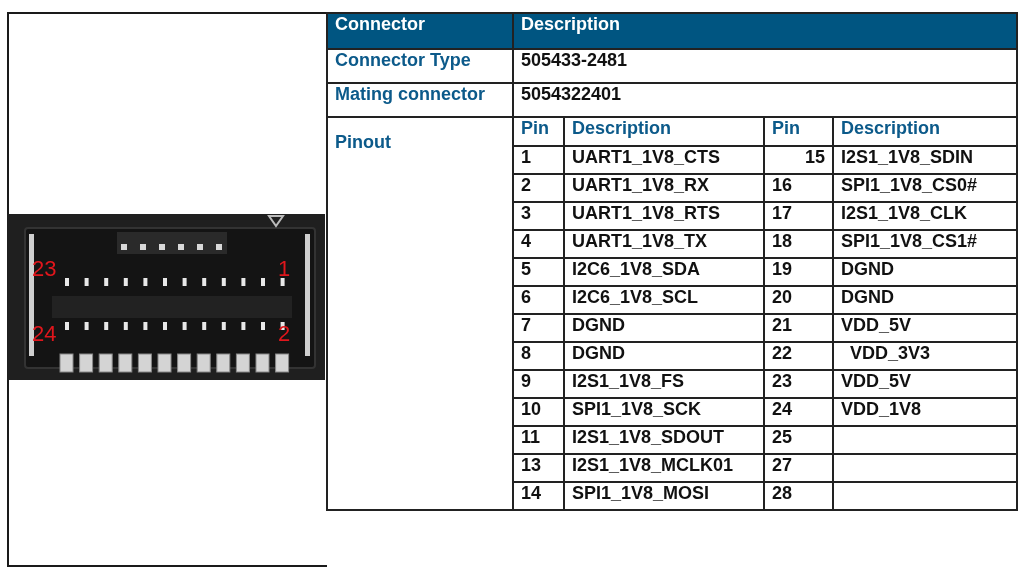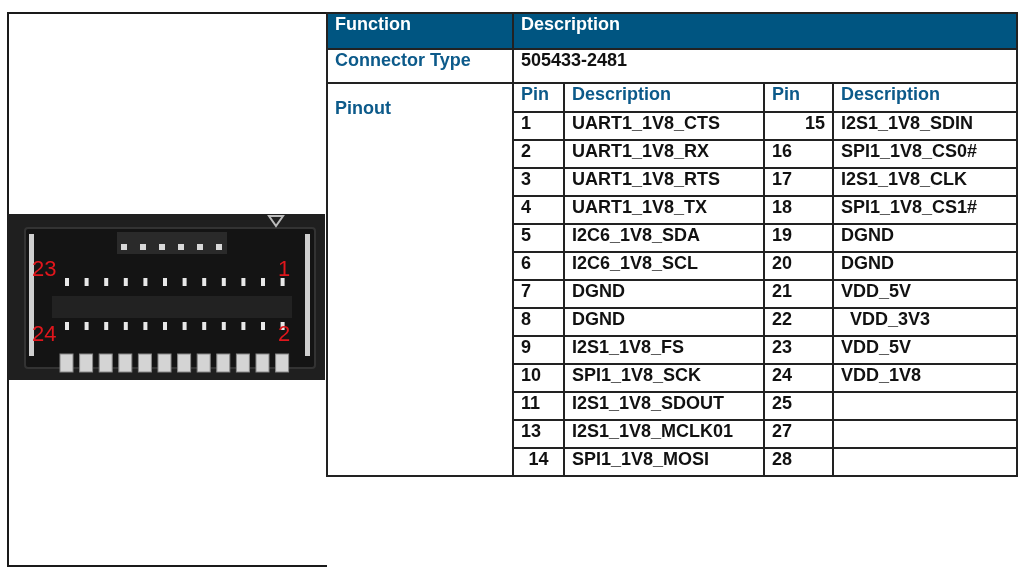--- a/index.html
+++ b/index.html
@@ -87,26 +87,30 @@
     <text x="25" y="62" fill="#e0161c" font-size="22" font-family="Liberation Sans, sans-serif" font-weight="normal">23</text>
     <text x="271" y="62" fill="#e0161c" font-size="22" font-family="Liberation Sans, sans-serif" font-weight="normal">1</text>
     <text x="25" y="127" fill="#e0161c" font-size="22" font-family="Liberation Sans, sans-serif" font-weight="normal">24</text>
     <text x="271" y="127" fill="#e0161c" font-size="22" font-family="Liberation Sans, sans-serif" font-weight="normal">2</text>
   </svg>
 </div>
 
 <table class="main">
   <tbody>
       <tr class="hdr">
-    <td style="width:170px">Function</td>
+    <td style="width:170px">Connector</td>
     <td style="width:488px">Description</td>
   </tr>
   <tr class="r34">
     <td class="lbl">Connector Type</td>
     <td class="val">505433-2481</td>
+  </tr>
+  <tr class="r34">
+    <td class="lbl">Mating connector</td>
+    <td class="val">5054322401</td>
   </tr>
   <tr>
     <td class="lbl" style="padding-top:14px">Pinout</td>
     <td class="nest">
       <table class="inner sub">
         <thead>
           <tr>
             <td class="ph" style="width:35px; border-top:none; border-left:none">Pin</td>
             <td class="ph" style="width:184px; border-top:none">Description</td>
             <td class="ph" style="width:35px; border-top:none">Pin</td>
@@ -180,21 +184,21 @@
                 <td class="pv" style="height: 26px;">25</td>
                 <td class="pv" style="border-right: none; height: 26px;"></td>
               </tr>
               <tr>
                 <td class="pv" style="border-left: none; height: 26px;">13</td>
                 <td class="pv" style="height: 26px;">I2S1_1V8_MCLK01</td>
                 <td class="pv" style="height: 26px; margin-left: 44px;">27</td>
                 <td class="pv" style="border-right: none; height: 26px;"></td>
               </tr>
               <tr>
-                <td class="pv" style="border-left: none; border-bottom: none; height: 26px; text-align: center;">14</td>
+                <td class="pv" style="border-left: none; border-bottom: none; height: 26px;">14</td>
                 <td class="pv" style="border-bottom: none; height: 26px;">SPI1_1V8_MOSI</td>
                 <td class="pv" style="border-bottom: none; height: 26px;">28</td>
                 <td class="pv" style="border-right: none; border-bottom: none; height: 26px;"></td>
               </tr>
             </tbody>
       </table>
     </td>
   </tr>
 </tbody>
   </table>

